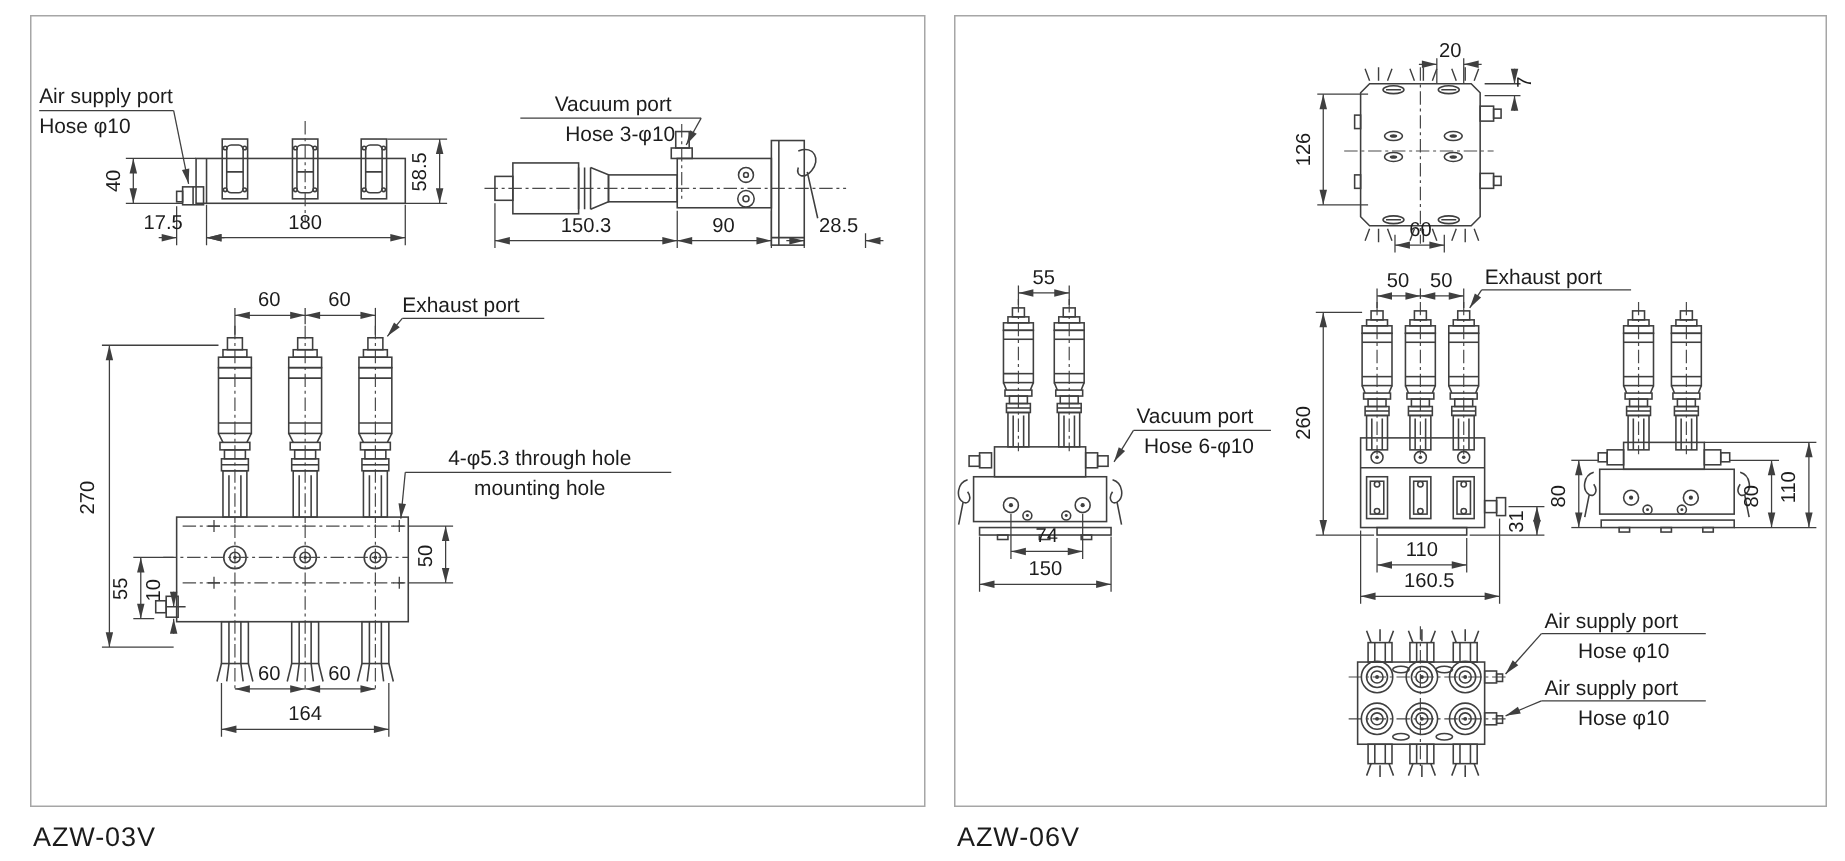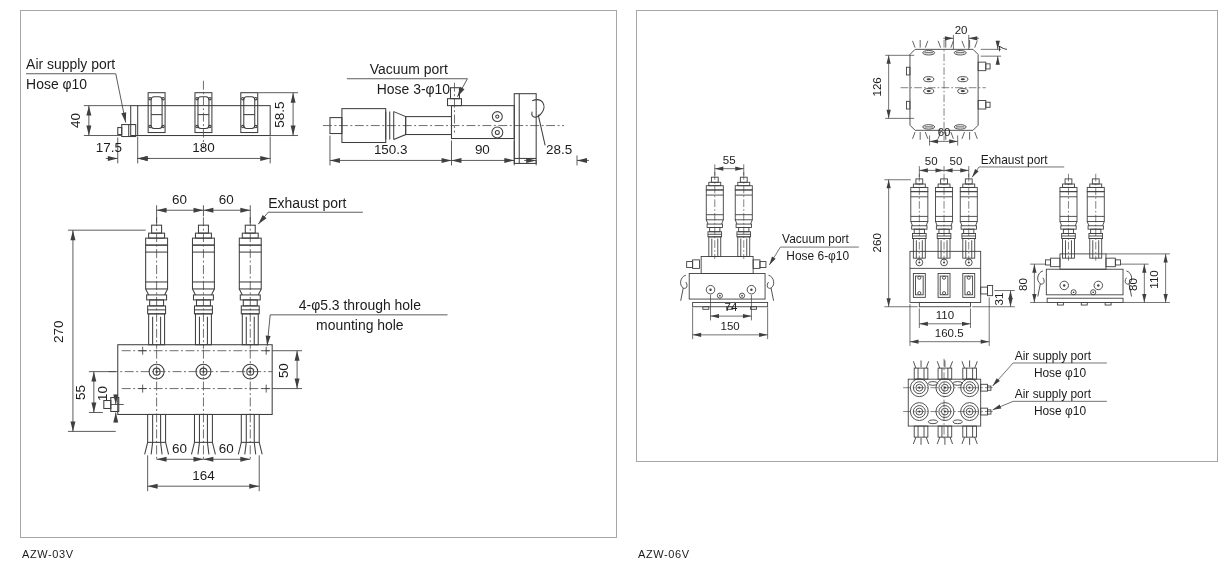--- a/index.html
+++ b/index.html
@@ -1,22 +1,22 @@
 <!DOCTYPE html>
 <html><head>
 <meta charset="utf-8">
 <style>
   html,body { margin:0; padding:0; background:#ffffff; }
   #stage { position:relative; width:1230px; height:574px; background:#ffffff; overflow:hidden;
            font-family:"Liberation Sans","DejaVu Sans",sans-serif; }
   .panel { position:absolute; background:#ffffff; border:1px solid #a6a6a6; box-sizing:border-box; }
   #panel-left  { left:20px;  top:10px; width:597px; height:528px; }
-  #panel-right { left:636px; top:10px; width:582px; height:452px; }
+  #panel-right { left:636px; top:10px; width:582px; height:528px; }
   .panel svg { display:block; width:100%; height:100%; }
-  .model-label { position:absolute; font-size:11px; color:#1b1b1b; letter-spacing:0.6px; }
+  .model-label { position:absolute; font-size:18px; color:#1b1b1b; letter-spacing:0.6px; }
   #model-left  { left:22px;  top:548px; }
   #model-right { left:638px; top:548px;text-align:right; }
   
   .ln  { stroke:#3f3f3f; fill:none; stroke-width:1.05; stroke-linecap:butt; }
   .dm  { stroke:#3f3f3f; fill:none; stroke-width:0.85; }
   .cl  { stroke:#4a4a4a; fill:none; stroke-width:0.8; stroke-dasharray:9 2.5 2 2.5; }
   .dot { fill:#3f3f3f; stroke:none; }
   text { font-family:"Liberation Sans","DejaVu Sans",sans-serif; font-size:13.5px; fill:#1c1c1c; stroke:none; }
   text.lb { font-size:14px; }
   .mid { text-anchor:middle; }

